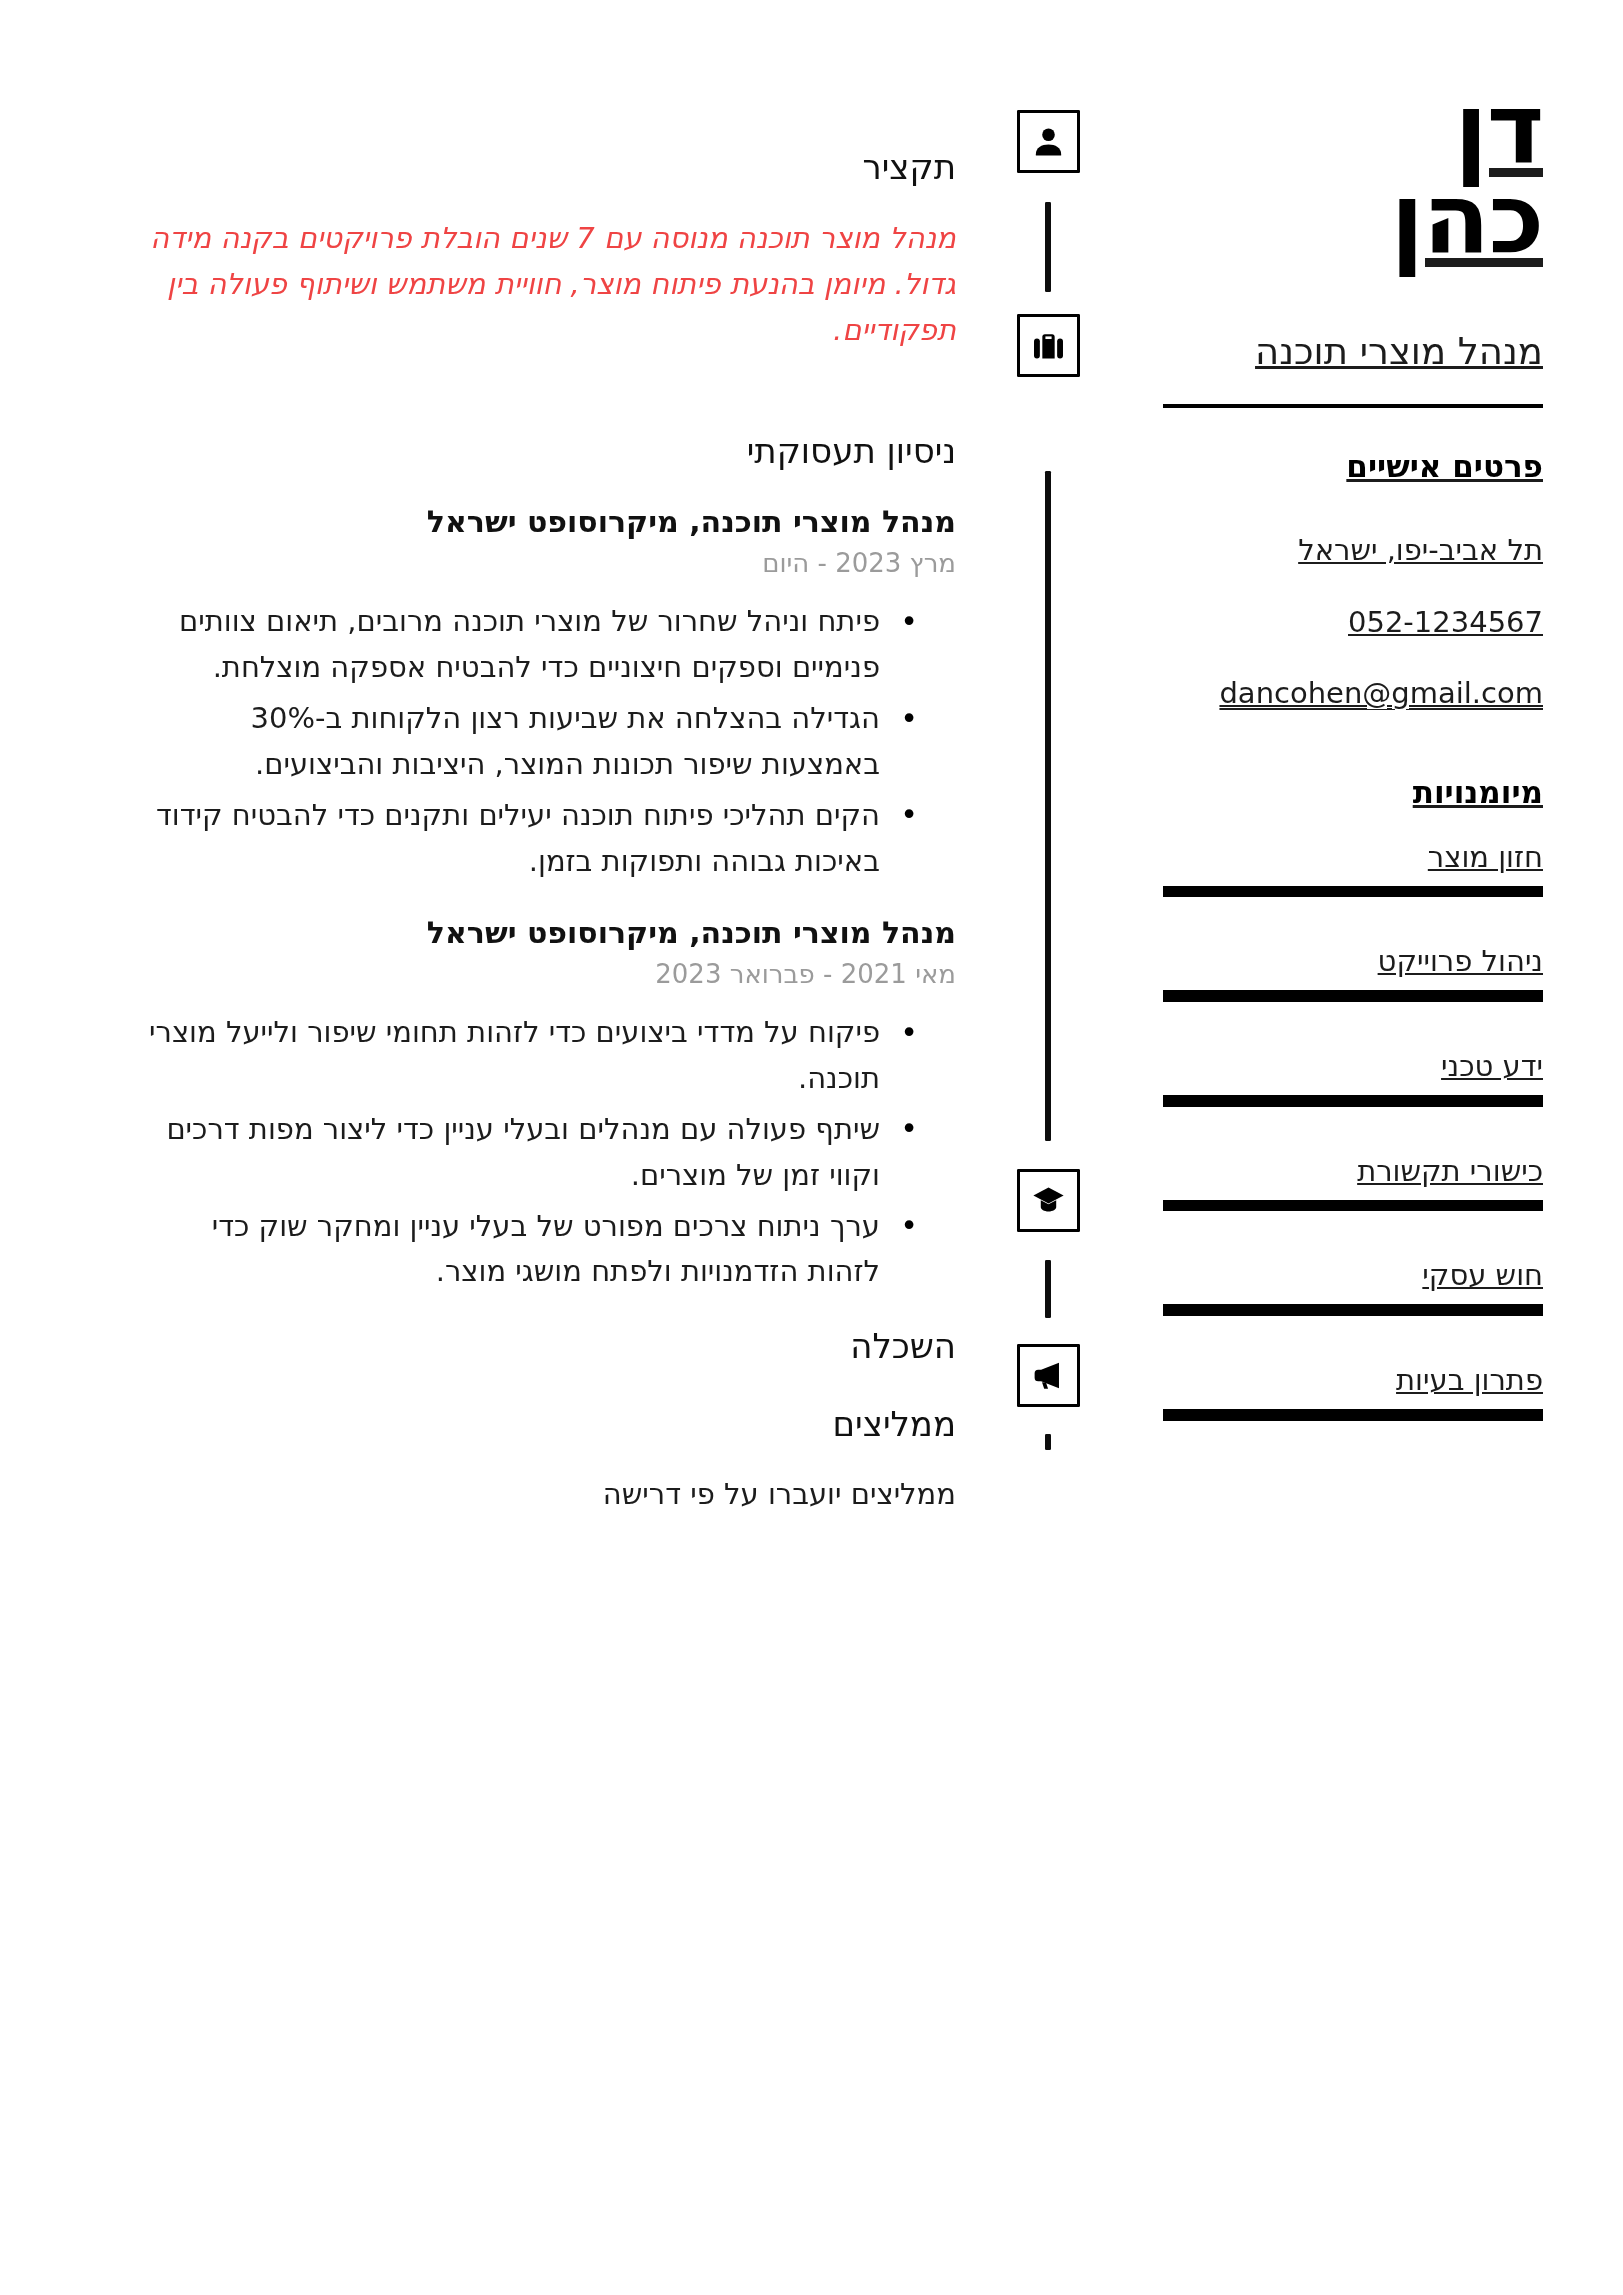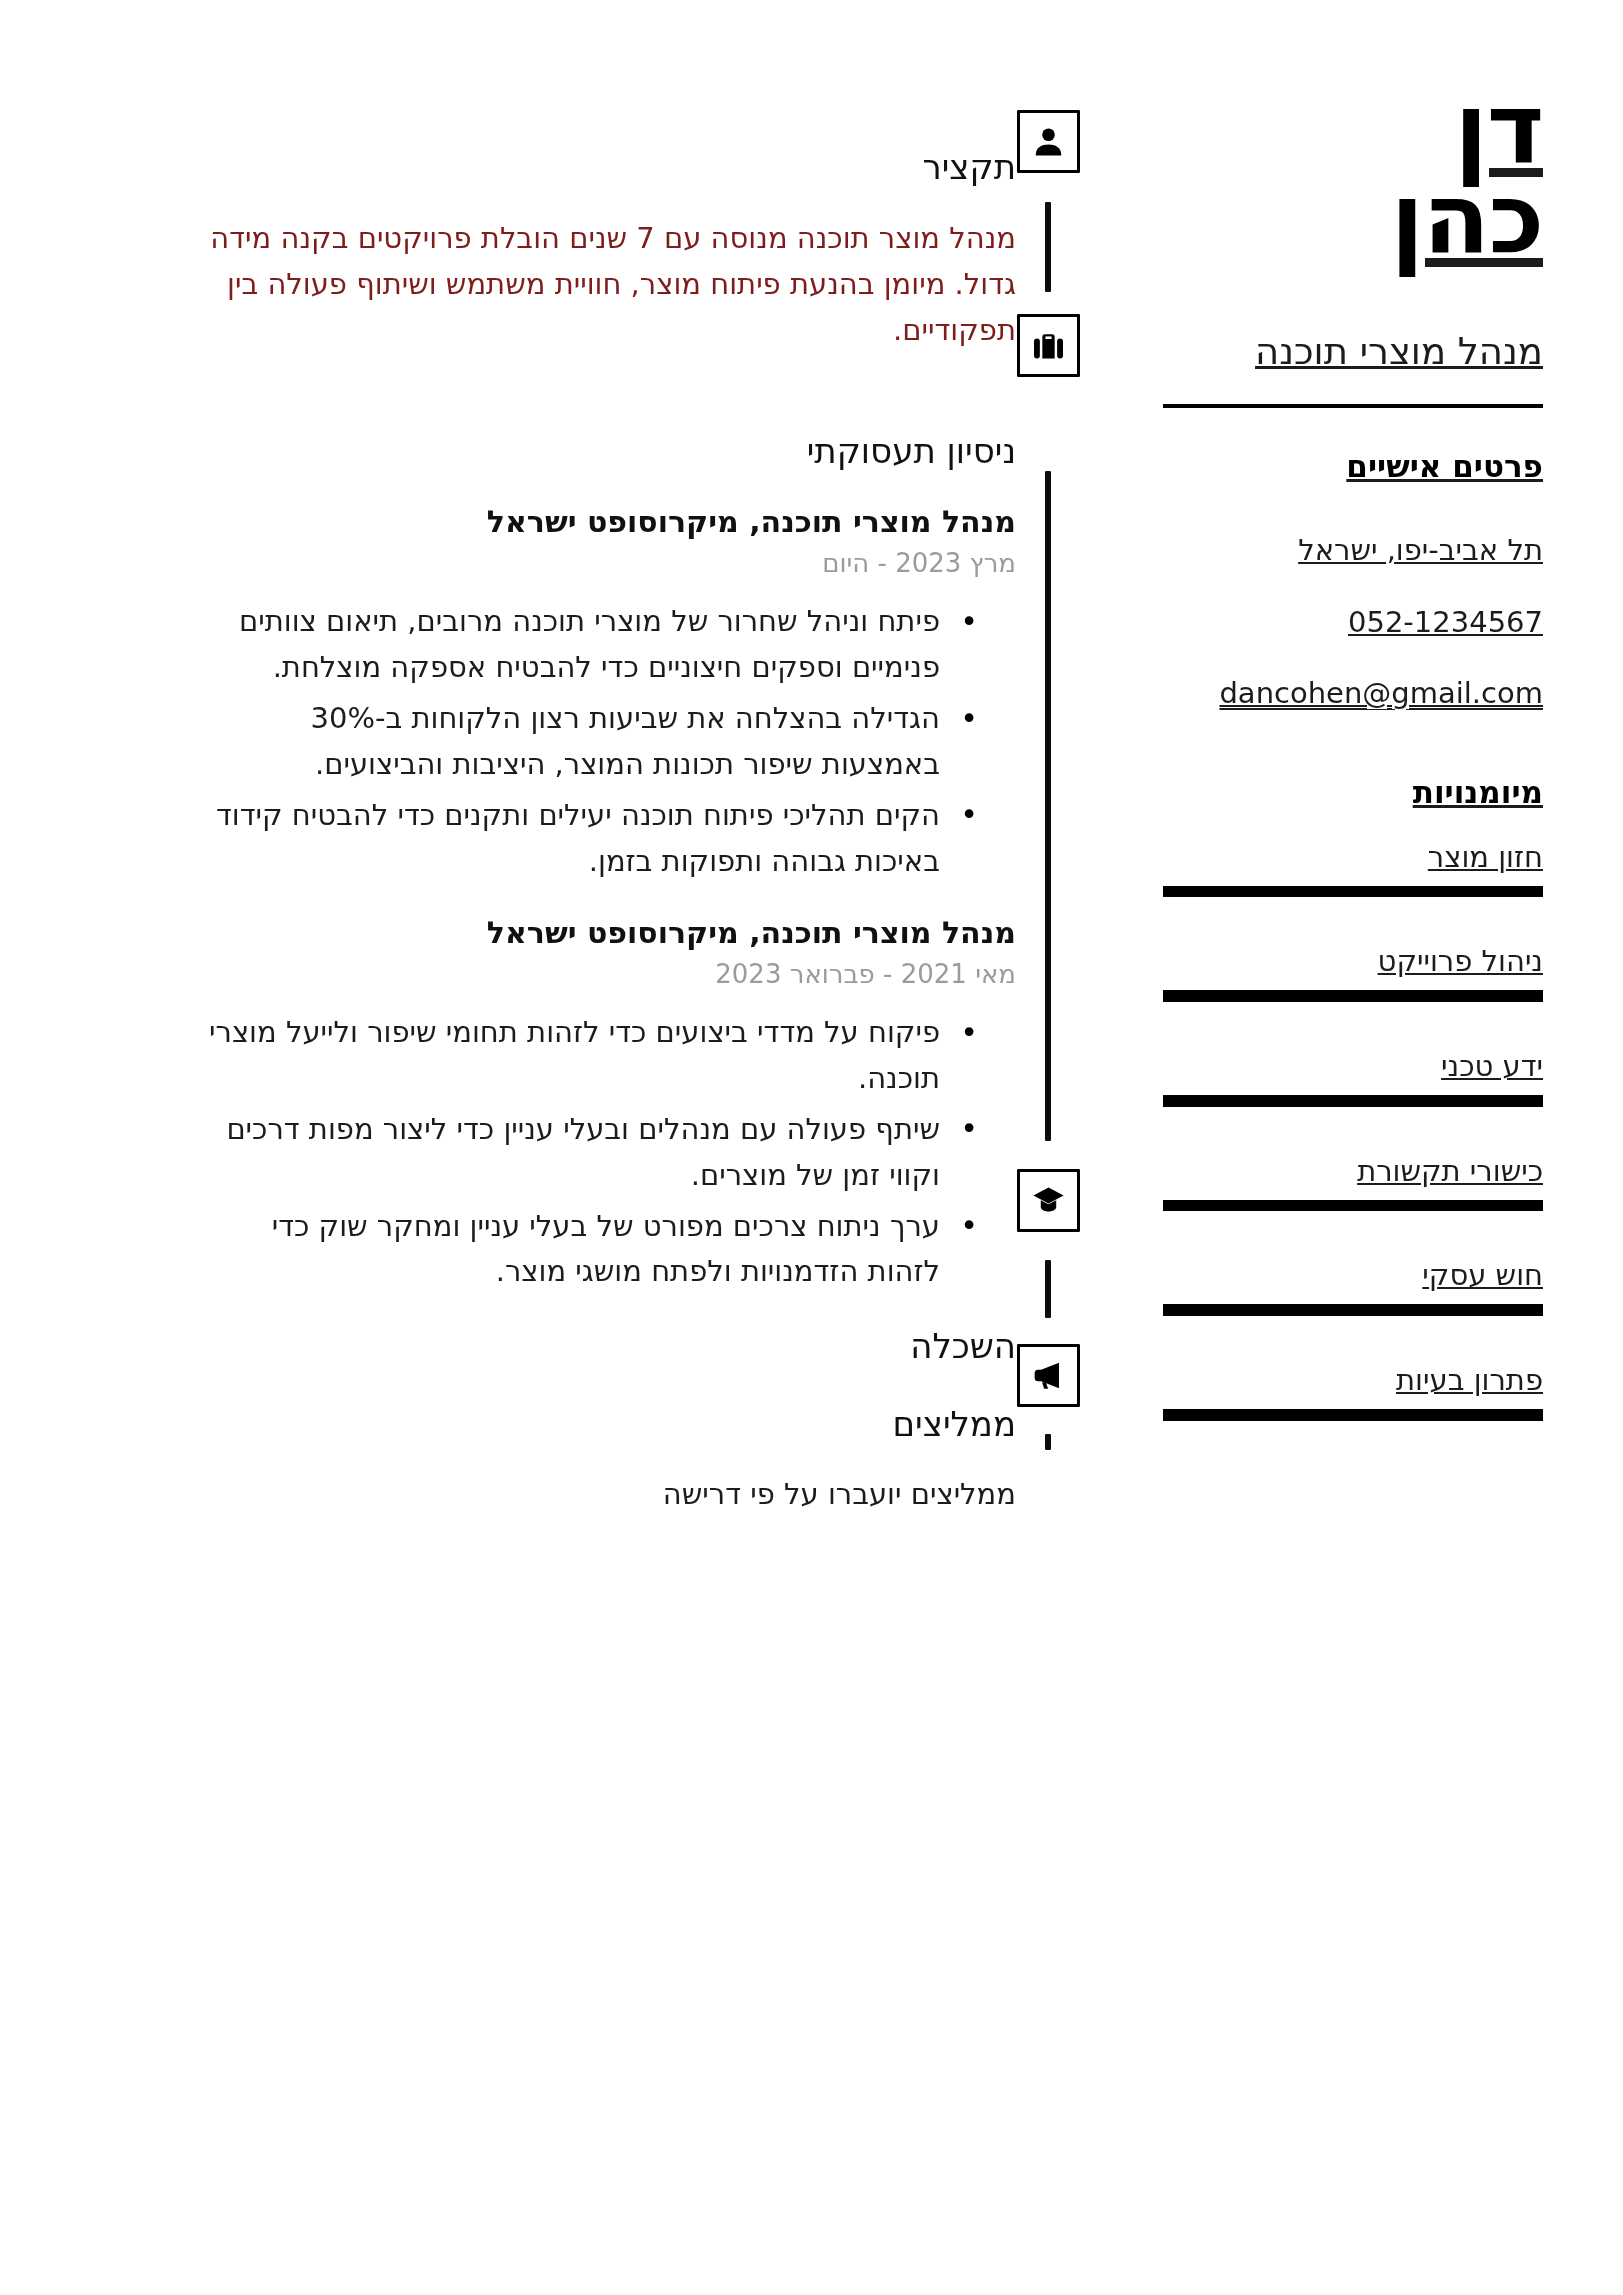--- a/index.html
+++ b/index.html
@@ -35,23 +35,23 @@
   #box-summary{top:110px;}
   #box-experience{top:314px;}
   #box-education{top:1169px;}
   #box-references{top:1344px;}
   #seg-1{top:202px;height:90px;}
   #seg-2{top:471px;height:670px;}
   #seg-3{top:1260px;height:58px;}
   #seg-4{top:1434px;height:15.7px;}
 
   
-  .main{width:820px;padding-top:119px;}
+  .main{width:820px;margin-right:60px;padding-top:119px;}
   .section-heading{font-size:34px;font-weight:400;color:#111;line-height:1.2;}
-  .summary-text{font-size:29px;line-height:1.58;margin-top:17px;color:#7f1d1d;}
+  .summary-text{font-size:29px;line-height:1.58;margin-top:17px;color:#ef4444;font-style:italic;}
   .heading-experience{margin-top:77px;}
   .entry-title{font-size:30px;font-weight:700;color:#111;line-height:1.2;margin-top:33px;}
   .entry-date{font-size:26px;color:#9b9b9b;line-height:1.25;margin-top:6.5px;}
   ul.bullets{list-style:none;margin:19.6px 0 0 0;padding:0;}
   ul.bullets li{
     position:relative;font-size:29px;line-height:1.58;color:#1c1c1c;
     padding-right:76px;margin-top:5.2px;
   }
   ul.bullets li:first-child{margin-top:0;}
   ul.bullets li::before{

